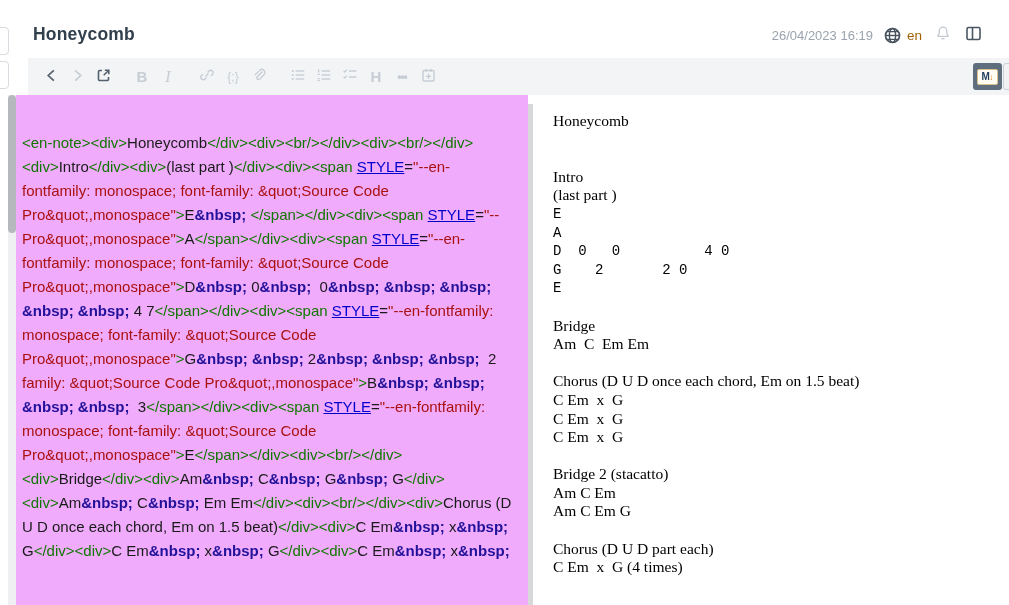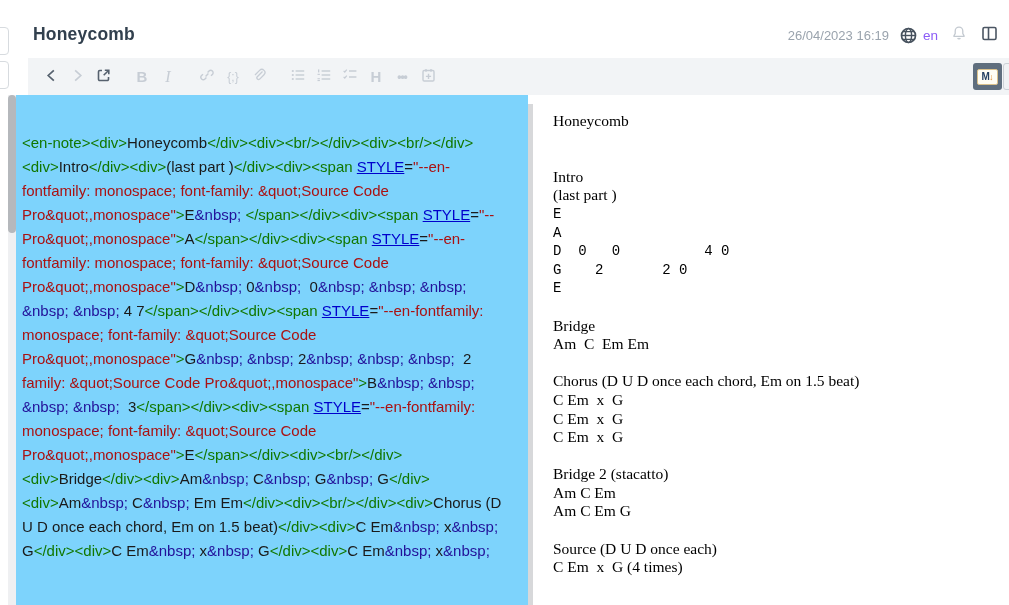--- a/index.html
+++ b/index.html
@@ -9,25 +9,25 @@
   
   .rail-btn{position:absolute;left:-9px;width:18px;height:28px;background:#fff;
             border:1px solid #d7dbdf;border-radius:4px;box-sizing:border-box;}
   #rail-btn-1{top:27px;} #rail-btn-2{top:61px;}
   #rail-scrollbar{position:absolute;left:8px;top:95px;width:8px;height:510px;background:#eff0f2;}
   #rail-scrollbar .thumb{position:absolute;left:0;top:0;width:8px;height:138px;background:#b5b8bc;border-radius:4px;}
 
   
   #note-title{position:absolute;left:33px;top:24px;font-size:17.5px;font-weight:700;
               color:#32404e;letter-spacing:.2px;}
-  #header-right{position:absolute;right:0;top:22px;height:26px;display:flex;align-items:center;padding-right:11px;}
+  #header-right{position:absolute;right:0;top:22px;height:26px;display:flex;align-items:center;padding-right:27px;}
   #note-date{font-size:13px;color:#9aa3ad;}
   .hdr-icon{display:flex;align-items:center;justify-content:center;}
   #spellcheck-button{display:flex;align-items:center;margin-left:10px;color:#47525e;}
-  #locale-label{font-size:13.5px;margin-left:5px;color:#8b5cf6;}
+  #locale-label{font-size:13.5px;margin-left:5px;color:#a16207;}
   #alarm-button{margin-left:13px;color:#c3c9d0;}
   #layout-toggle-button{margin-left:14px;color:#4b5663;}
 
   
   #toolbar{position:absolute;left:28px;top:58px;width:981px;height:37px;background:#f2f4f6;
            display:flex;align-items:center;padding-left:10px;box-sizing:border-box;}
   .tb-btn{width:26px;height:26px;display:flex;align-items:center;justify-content:center;
           color:#c7cdd5;font-size:15px;flex:0 0 auto;background:none;border:none;padding:0;}
   .tb-btn.enabled{color:#56616e;}
   .tb-btn.group-gap{margin-left:13px;}
@@ -39,27 +39,27 @@
   #markdown-toggle-button{position:absolute;right:7px;top:5px;width:29px;height:27px;background:#5f6e7e;
         border:none;border-radius:3px;display:flex;align-items:center;justify-content:center;padding:0;}
   #markdown-toggle-button .badge{width:21px;height:16px;background:#fffdf4;border:1px solid #d9c08b;
         border-radius:2px;display:flex;align-items:center;justify-content:center;box-sizing:border-box;}
   #markdown-toggle-button .m{font-size:10px;font-weight:700;color:#254061;}
   #markdown-toggle-button .arrow{font-size:9px;font-weight:700;color:#e08a2e;margin-left:-1px;}
   #richtext-toggle-partial{position:absolute;right:-7px;top:5px;width:13px;height:27px;background:#f0f2f4;
         border:1px solid #ccd1d6;border-radius:3px;box-sizing:border-box;}
 
   
-  #code-editor{position:absolute;left:16px;top:95px;width:512px;height:510px;overflow:hidden;background:#7dd3fc;}
+  #code-editor{position:absolute;left:16px;top:95px;width:512px;height:510px;overflow:hidden;background:#f0abfc;}
   #code-lines{padding:36px 0 0 6px;}
   .code-line{height:24px;line-height:24px;font-size:15px;white-space:pre;color:#1a1a1a;}
   .tk-tag{color:var(--c-tag,#117700);}
   .tk-attr{color:var(--c-attr,#0000cc);text-decoration:underline;}
   .tk-str{color:var(--c-str,#aa1111);}
-  .tk-atom{color:var(--c-atom,#221199);}
+  .tk-atom{color:var(--c-atom,#221199);font-weight:bold;}
   .tk-plain{color:#1a1a1a;}
 
   #pane-splitter{position:absolute;left:528px;top:104px;width:5px;height:501px;background:#d7d8da;}
 
   #preview-pane{position:absolute;left:533px;top:95px;width:476px;height:510px;overflow:hidden;background:#fff;}
   #preview-lines{padding:17px 0 0 20px;}
   .pv-serif{font-family:"Liberation Serif",serif;font-size:15.5px;line-height:18.6px;white-space:pre;color:#000;}
   .pv-mono{font-family:"Liberation Mono",monospace;font-size:14px;line-height:18.6px;white-space:pre;color:#000;}
   .pv-blank{height:18.6px;}
 </style>
@@ -255,16 +255,16 @@
       <div class="pv-blank"></div>
       <div class="pv-serif">Chorus (D U D once each chord, Em on 1.5 beat)</div>
       <div class="pv-serif">C Em  x  G</div>
       <div class="pv-serif">C Em  x  G</div>
       <div class="pv-serif">C Em  x  G</div>
       <div class="pv-blank"></div>
       <div class="pv-serif">Bridge 2 (stacatto)</div>
       <div class="pv-serif">Am C Em</div>
       <div class="pv-serif">Am C Em G</div>
       <div class="pv-blank"></div>
-      <div class="pv-serif">Source (D U D once each)</div>
+      <div class="pv-serif">Chorus (D U D part each)</div>
       <div class="pv-serif">C Em  x  G (4 times)</div>
     </div>
 </div>
 
 </body></html>

